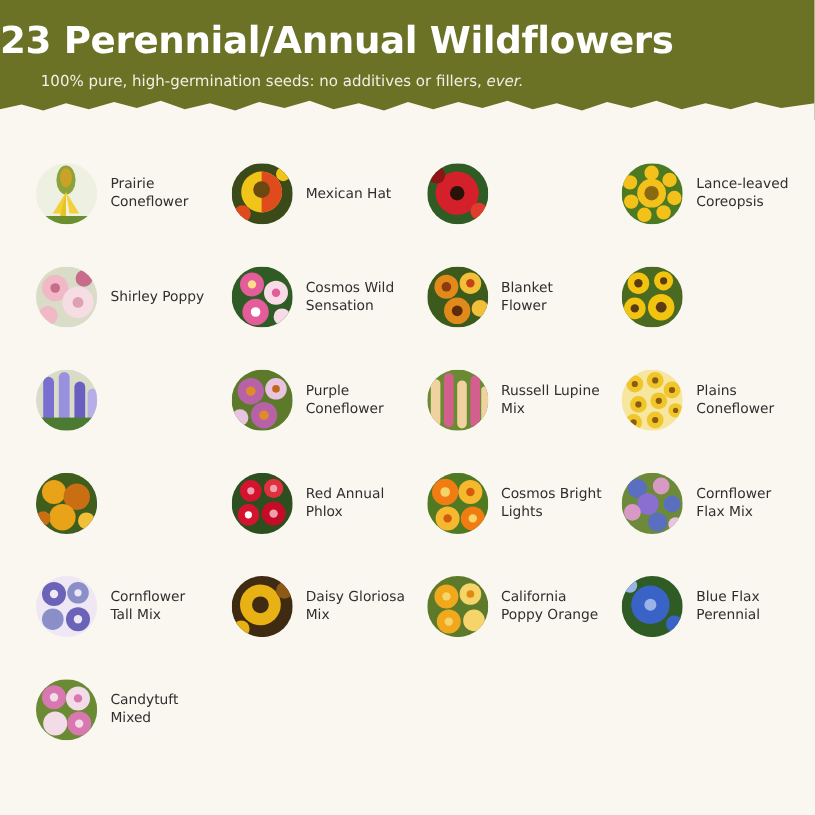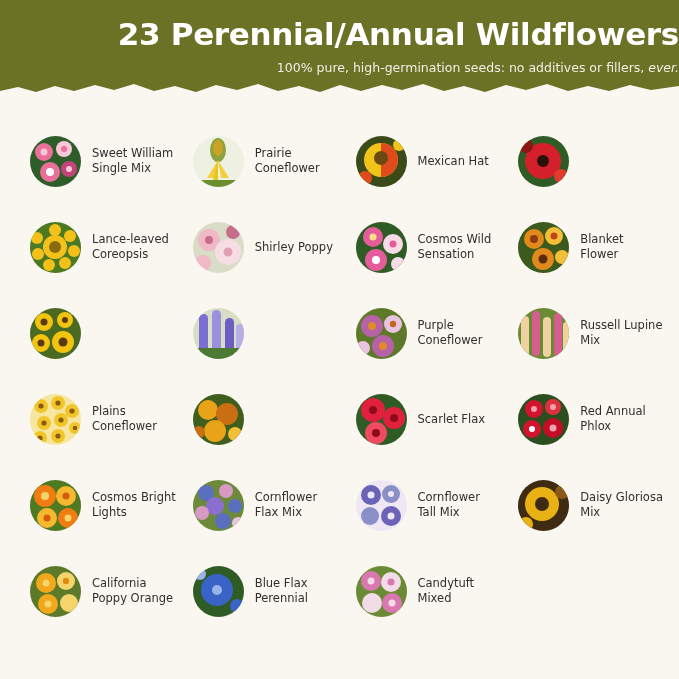--- a/index.html
+++ b/index.html
@@ -21,21 +21,21 @@
     overflow: hidden;
   }
   
   .header {
     position: relative;
     width: 679px;
     height: 100px;
     background: #6b7226;
     box-sizing: border-box;
     padding-top: 14px;
-    text-align: right;
+    text-align: left;
   }
   .header-title {
     color: #ffffff;
     font-size: 31px;
     font-weight: bold;
     letter-spacing: -0.3px;
     line-height: 40px;
     margin: 0;
     font-family: "DejaVu Sans", sans-serif;
   }
@@ -106,36 +106,20 @@
   <div class="header">
     <div class="header-title">23 Perennial/Annual Wildflowers</div>
     <div class="header-sub"><span>100% pure, high-germination seeds: no additives or fillers, </span><em>ever.</em></div>
     <svg class="torn" viewBox="0 0 679 22" preserveAspectRatio="none">
       <path d="M0,22 L0,12 L18,8 L36,13 L55,7 L74,12 L95,6 L114,11 L134,5 L154,12 L175,7 L196,13 L216,6 L237,11 L258,5 L278,12 L299,7 L320,13 L340,6 L361,12 L382,6 L402,11 L423,5 L444,12 L464,7 L485,13 L506,6 L526,11 L547,5 L568,12 L588,7 L609,12 L630,6 L651,11 L679,7 L679,22 Z" fill="#faf6f0"></path>
     </svg>
   </div>
 
   <div class="grid">
 
-    <div class="cell">
-      <span class="thumb">
-        <svg width="51" height="51" viewBox="0 0 51 51">
-          <rect width="51" height="51" fill="#2e5d2a"></rect>
-          <circle cx="14" cy="16" r="9" fill="#e8709a"></circle>
-            <circle cx="14" cy="16" r="3.5" fill="#f7c8d8"></circle>
-          <circle cx="34" cy="13" r="8" fill="#f7c8d8"></circle>
-            <circle cx="34" cy="13" r="3" fill="#e8709a"></circle>
-          <circle cx="20" cy="36" r="10" fill="#e8709a"></circle>
-            <circle cx="20" cy="36" r="4" fill="#ffffff"></circle>
-          <circle cx="39" cy="33" r="8" fill="#c2447a"></circle>
-            <circle cx="39" cy="33" r="3" fill="#f7c8d8"></circle>
-        </svg>
-      </span>
-      <span class="cell-label">Sweet William Single Mix</span>
-    </div>
 
     <div class="cell">
       <span class="thumb">
         <svg width="51" height="51" viewBox="0 0 51 51">
           <rect width="51" height="51" fill="#eef0e2"></rect>
           <ellipse cx="25" cy="14" rx="8" ry="12" fill="#8aa33a"></ellipse>
           <ellipse cx="25" cy="12" rx="5" ry="8" fill="#c9a227"></ellipse>
           <path d="M25 24 L14 42 L22 42 Z" fill="#f2d03b"></path>
           <path d="M25 24 L36 42 L28 42 Z" fill="#f2d03b"></path>
           <path d="M25 24 L25 44 L20 44 Z" fill="#e8c31f"></path>
@@ -332,34 +316,20 @@
           <rect width="51" height="51" fill="#3f5e1e"></rect>
           <circle cx="15" cy="16" r="10" fill="#e8a318"></circle>
           <circle cx="34" cy="20" r="11" fill="#c96e12"></circle>
           <circle cx="22" cy="37" r="11" fill="#e8a318"></circle>
           <circle cx="42" cy="40" r="7" fill="#f2c038"></circle>
           <circle cx="6" cy="38" r="6" fill="#c96e12"></circle>
         </svg>
       </span>
     </div>
 
-    <div class="cell">
-      <span class="thumb">
-        <svg width="51" height="51" viewBox="0 0 51 51">
-          <rect width="51" height="51" fill="#2f5c24"></rect>
-          <circle cx="17" cy="16" r="12" fill="#e0203c"></circle>
-            <circle cx="17" cy="16" r="4" fill="#8c0c1c"></circle>
-          <circle cx="38" cy="24" r="11" fill="#e0203c"></circle>
-            <circle cx="38" cy="24" r="4" fill="#8c0c1c"></circle>
-          <circle cx="20" cy="39" r="11" fill="#f04a60"></circle>
-            <circle cx="20" cy="39" r="4" fill="#8c0c1c"></circle>
-        </svg>
-      </span>
-      <span class="cell-label">Scarlet Flax</span>
-    </div>
 
     <div class="cell">
       <span class="thumb">
         <svg width="51" height="51" viewBox="0 0 51 51">
           <rect width="51" height="51" fill="#2d4f20"></rect>
           <circle cx="16" cy="15" r="9" fill="#d4142e"></circle>
             <circle cx="16" cy="15" r="3" fill="#f0a0ae"></circle>
           <circle cx="35" cy="13" r="8" fill="#e0303e"></circle>
             <circle cx="35" cy="13" r="3" fill="#f0a0ae"></circle>
           <circle cx="14" cy="35" r="9" fill="#d4142e"></circle>

